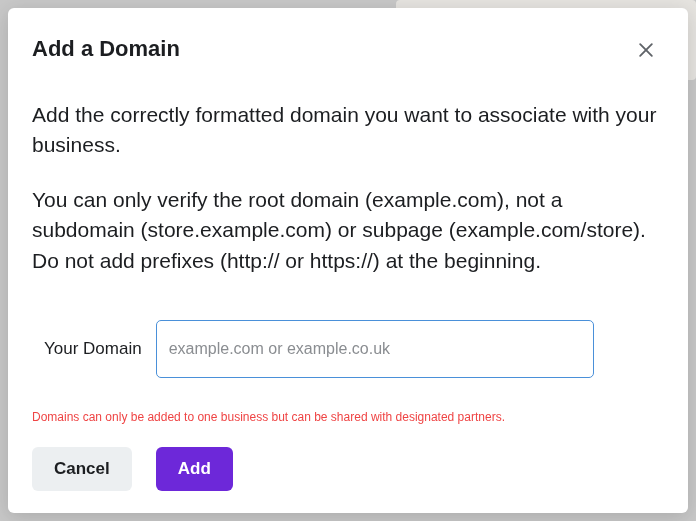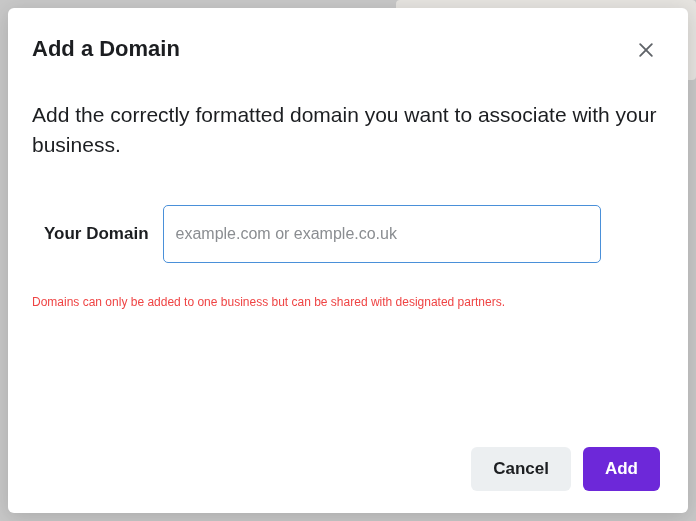--- a/index.html
+++ b/index.html
@@ -62,21 +62,21 @@
     .form-row {
       display: flex;
       align-items: center;
       gap: 14px;
       margin-top: 20px;
       margin-bottom: 30px;
       padding-left: 12px;
     }
     .form-label {
       font-size: 17px;
-      font-weight: 700;
+      font-weight: 400;
       color: #1c1e21;
       white-space: nowrap;
     }
     .domain-input {
       flex: 1;
       max-width: 438px;
       height: 58px;
       border: 1px solid #4a90d9;
       border-radius: 5px;
       padding: 0 12px;
@@ -86,22 +86,22 @@
     }
     .domain-input::placeholder { color: #8a8d91; }
     .helper-text {
       font-size: 12px;
       line-height: 1.5;
       color: #ef4444;
     }
     .footer {
       margin-top: auto;
       display: flex;
-      justify-content: flex-end;
-      gap: 12px;
+      justify-content: flex-start;
+      gap: 24px;
       padding-top: 20px;
     }
     .btn {
       border: none;
       border-radius: 6px;
       padding: 12px 22px;
       font-size: 17px;
       font-weight: 600;
       cursor: pointer;
     }
@@ -124,20 +124,21 @@
     <h1 class="modal-title">Add a Domain</h1>
     <button class="close-btn">
       <svg viewBox="0 0 24 24" fill="none" stroke="currentColor" stroke-width="2.2" stroke-linecap="round">
         <line x1="5" y1="5" x2="19" y2="19"></line>
         <line x1="19" y1="5" x2="5" y2="19"></line>
       </svg>
     </button>
   </div>
 
   <p class="body-text">Add the correctly formatted domain you want to associate with your business.</p>
+  <p class="body-text">You can only verify the root domain (example.com), not a subdomain (store.example.com) or subpage (example.com/store). Do not add prefixes (http:// or https://) at the beginning.</p>
 
   <div class="form-row">
     <label class="form-label">Your Domain</label>
     <input type="text" class="domain-input" placeholder="example.com or example.co.uk" style="">
   </div>
 
   <p class="helper-text">Domains can only be added to one business but can be shared with designated partners.</p>
 
   <div class="footer">
     <button class="btn btn-cancel">Cancel</button>

